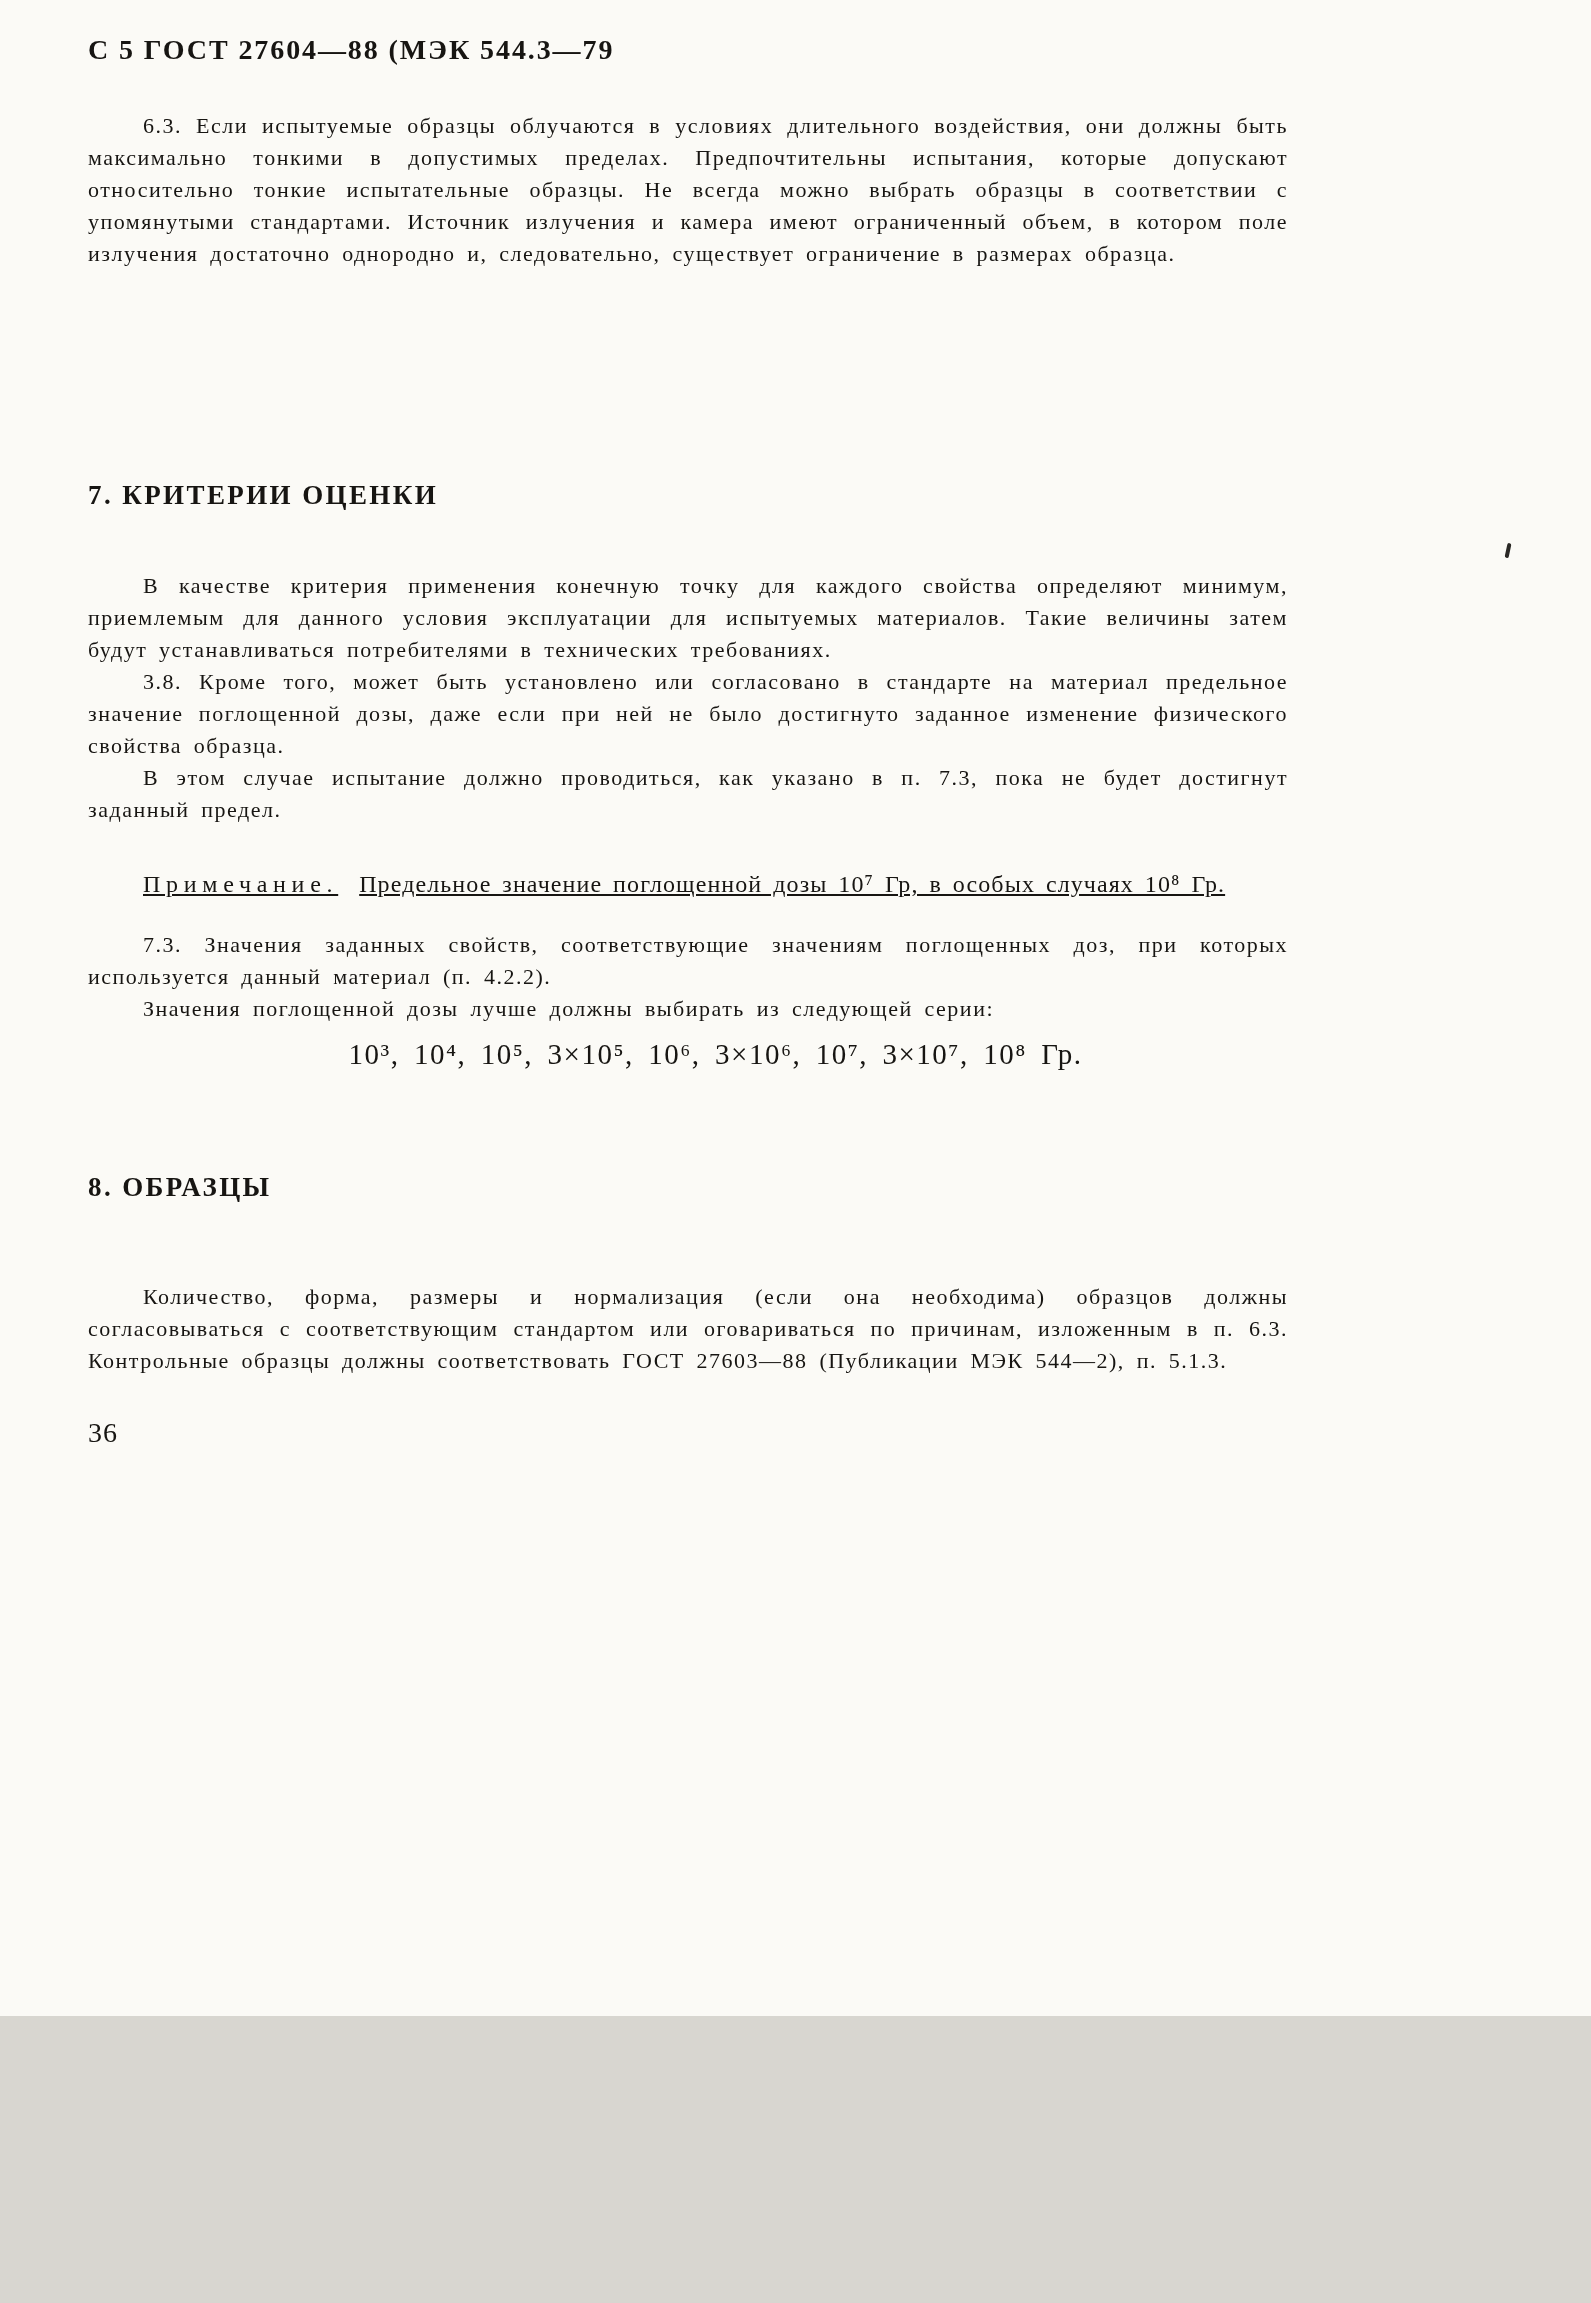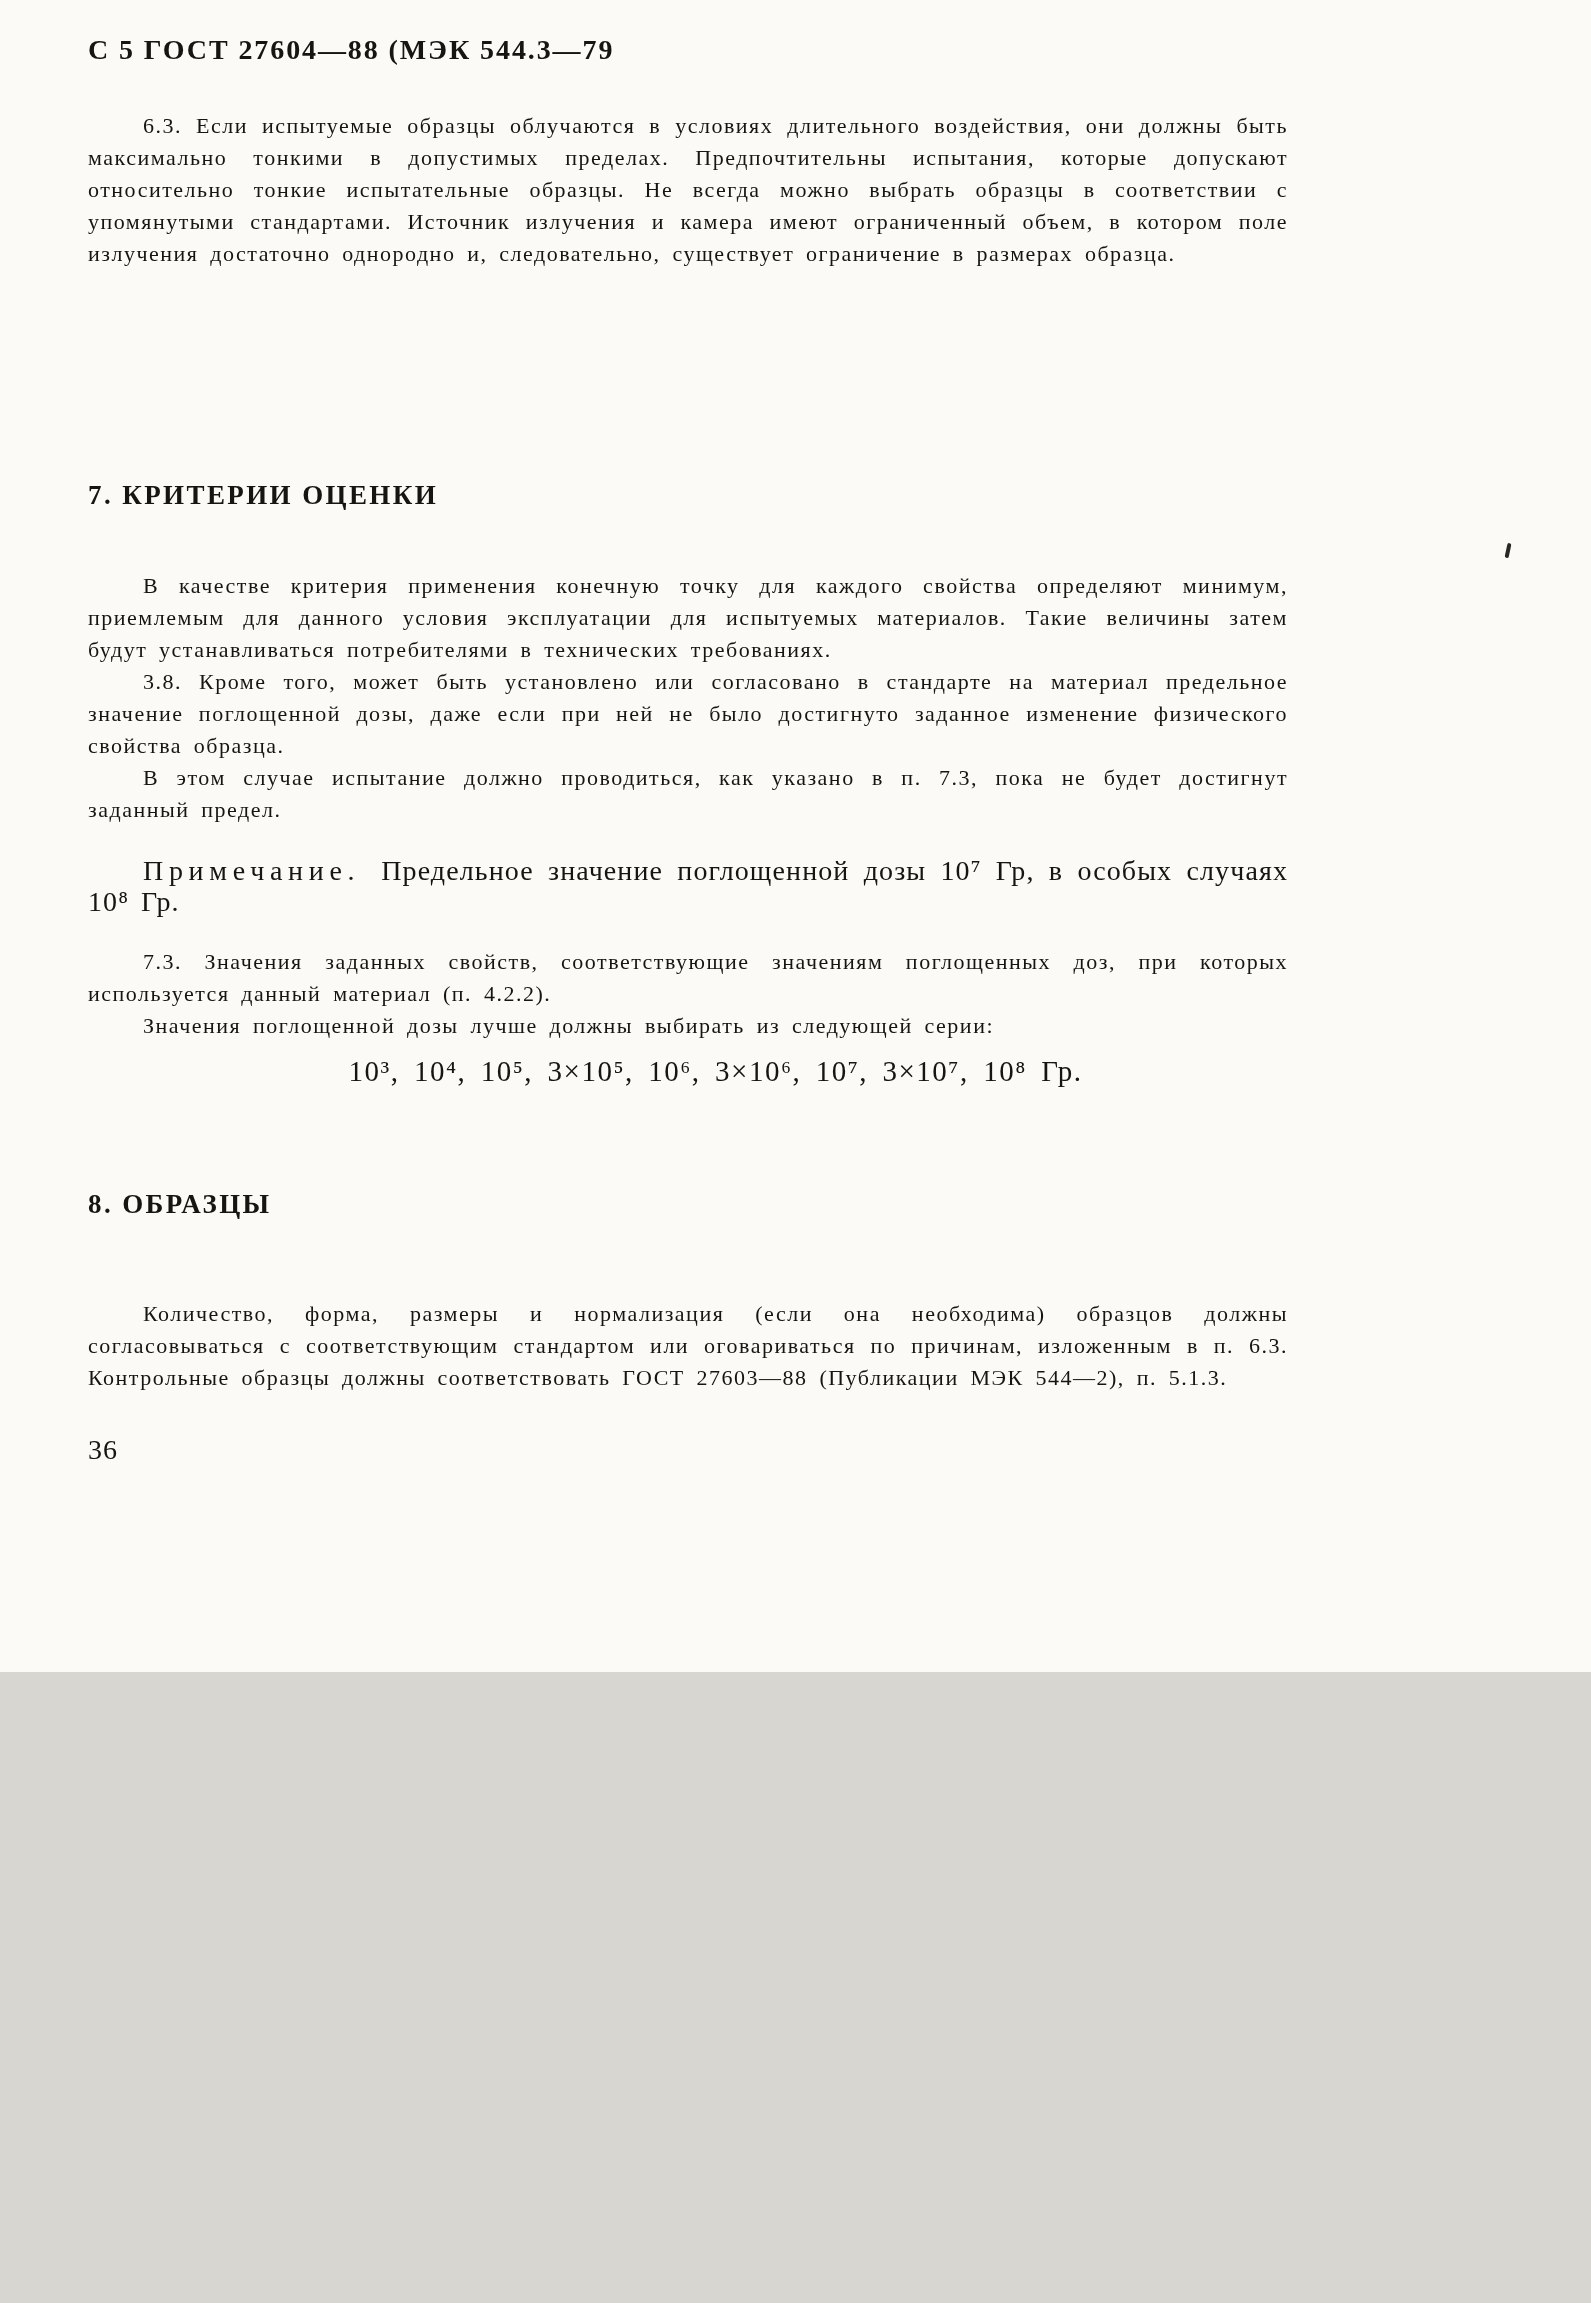--- a/index.html
+++ b/index.html
@@ -4,21 +4,21 @@
 <title>ГОСТ 27604—88 — С. 5</title>
 <style>
   html, body {
     margin: 0;
     padding: 0;
     background: #d8d6d0;
   }
   .page {
     position: relative;
     width: 1592px;
-    height: 1672px;
+    height: 2016px;
     margin: 0 auto;
     background: #fbfaf6;
     color: #171512;
     font-family: "Liberation Serif", "DejaVu Serif", serif;
     box-sizing: border-box;
     padding: 34px 304px 0 88px;
     overflow: hidden;
   }
   .running-header {
     font-weight: bold;
@@ -45,27 +45,28 @@
   }
   .heading-7 {
     margin-top: 210px;
     margin-bottom: 59px;
   }
   .heading-8 {
     margin-top: 99px;
     margin-bottom: 78px;
   }
   .note {
-    margin: 29px 0 29px 0;
-    font-size: 28px;
+    margin: 43px 0 29px 0;
+    font-size: 24px;
     line-height: 31px;
     letter-spacing: 1.1px;
     word-spacing: 3.8px;
     text-align: justify;
     text-indent: 55px;
+    text-decoration: underline;
   }
   .note-label {
     letter-spacing: 5.7px;
     margin-right: 21px;
   }
   .series-line {
     margin: 9.6px 0 0 0;
     font-size: 29px;
     line-height: 38px;
     letter-spacing: 1.5px;

